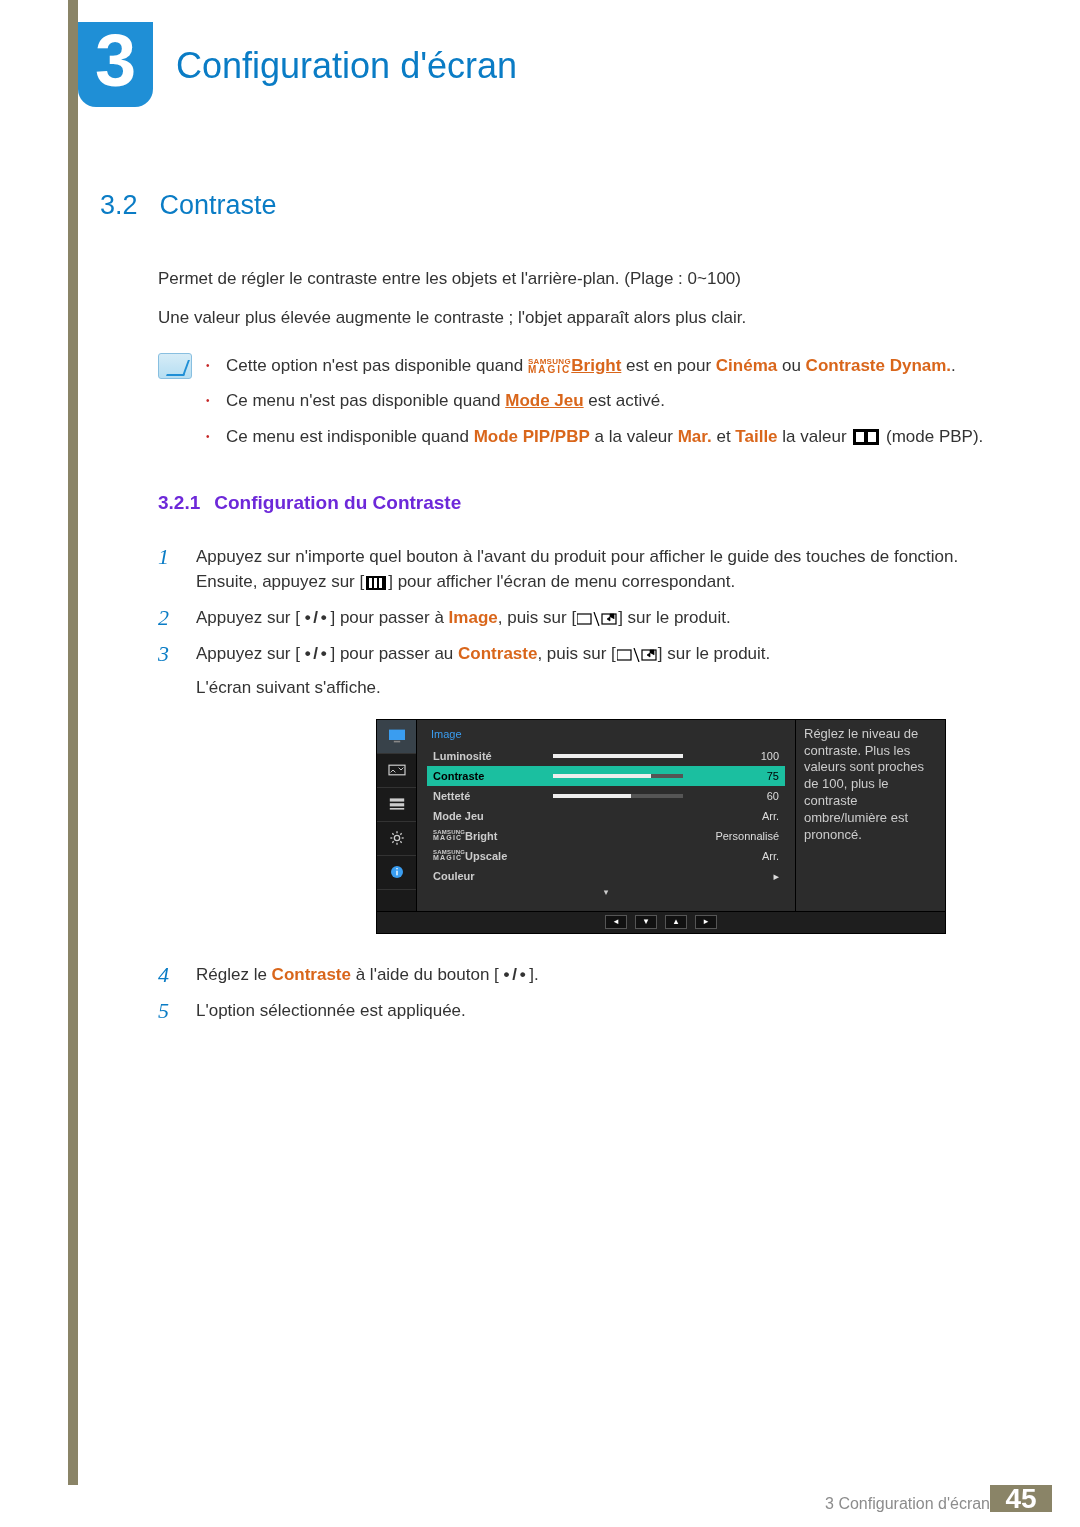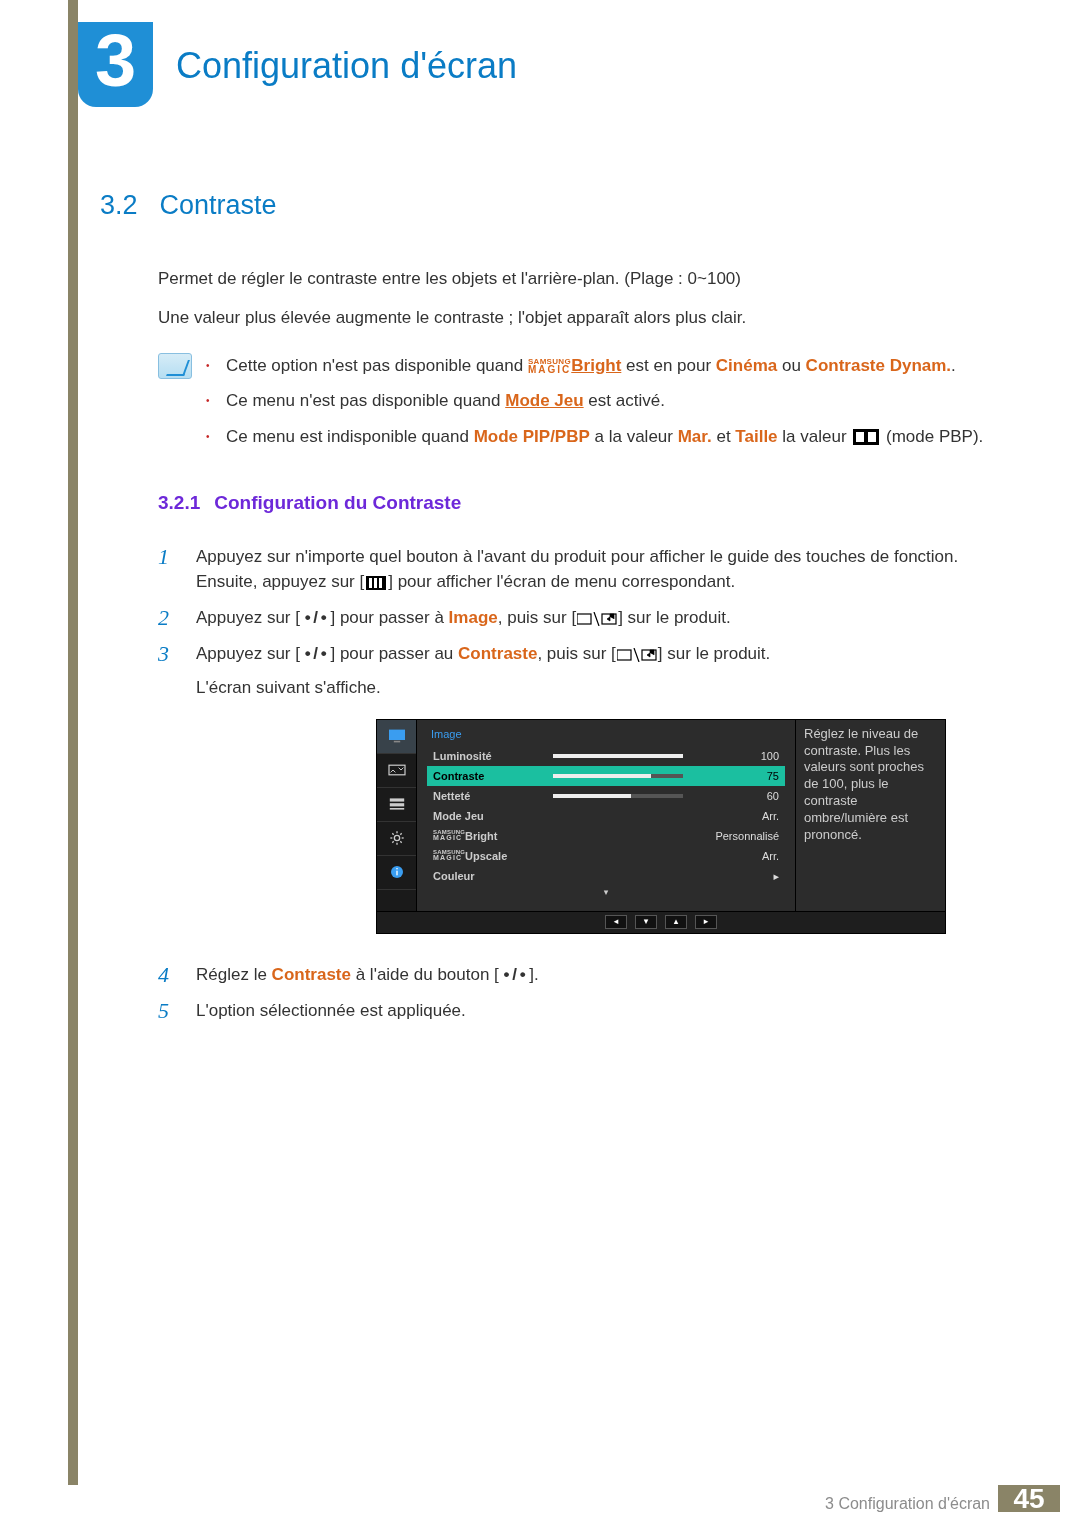--- a/index.html
+++ b/index.html
@@ -255,21 +255,21 @@
   }
   .footer-text {
     position:absolute;
     right: 90px;
     top: 10px;
     color:#8c8c8c;
     font-size: 16px;
   }
   .footer-pagebox {
     position:absolute;
-    right: 20px;
+    right: 28px;
     top: 0;
     width: 62px;
     height: 27px;
     background:#8a8467;
     color:#fff;
     font-size:28px;
     font-weight:bold;
     display:flex;
     align-items:center;
     justify-content:center;

